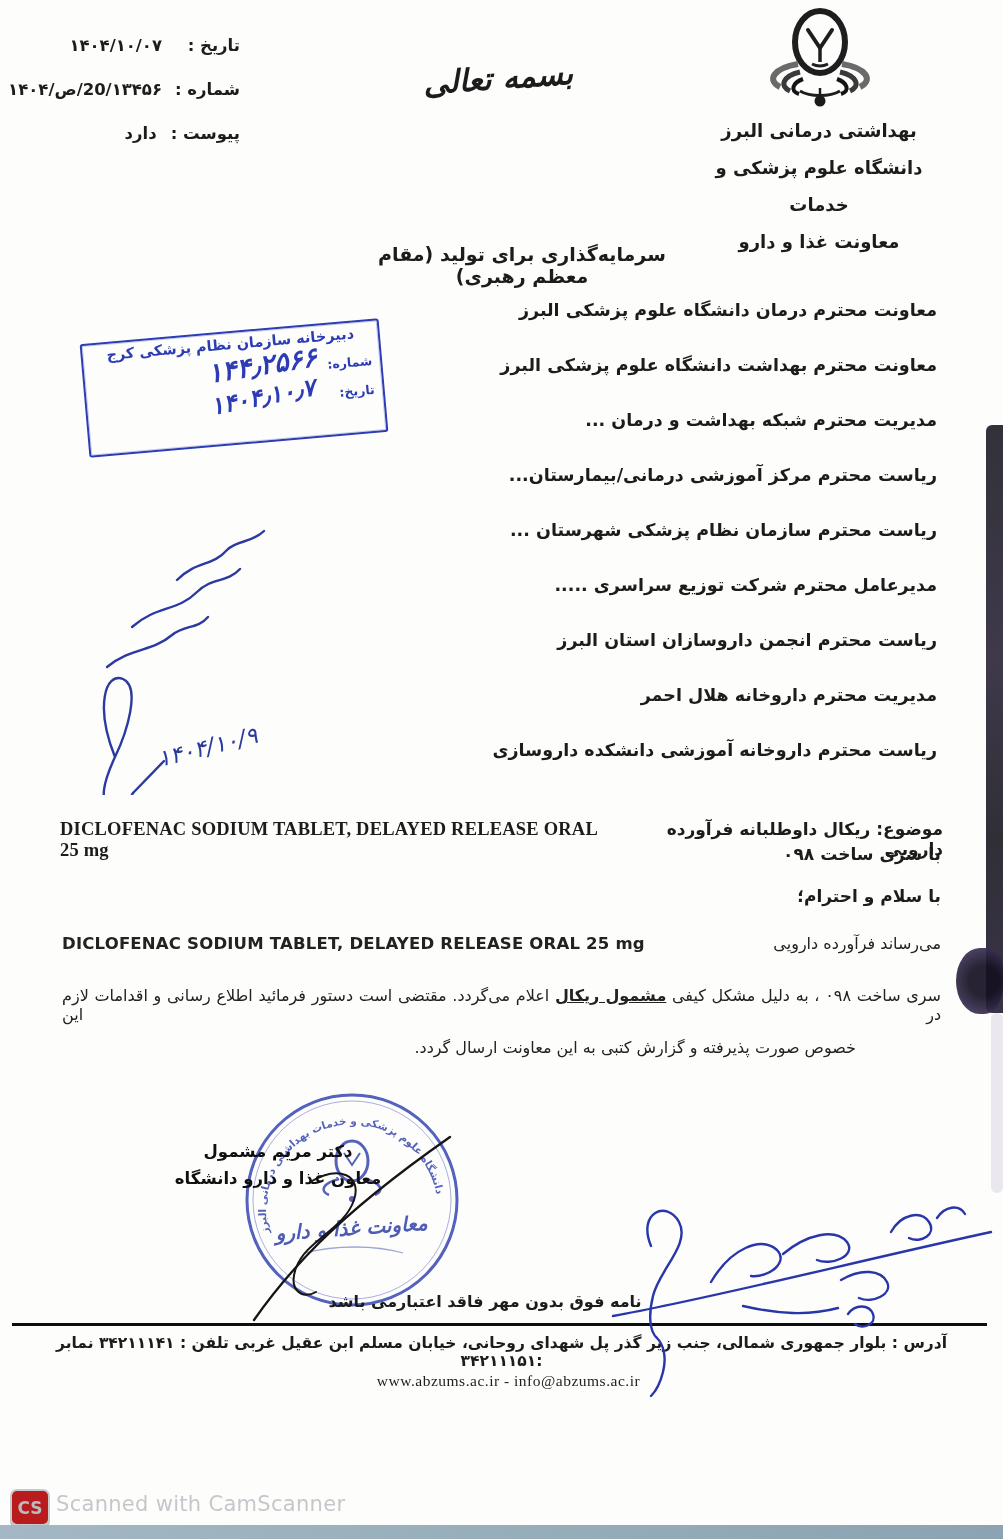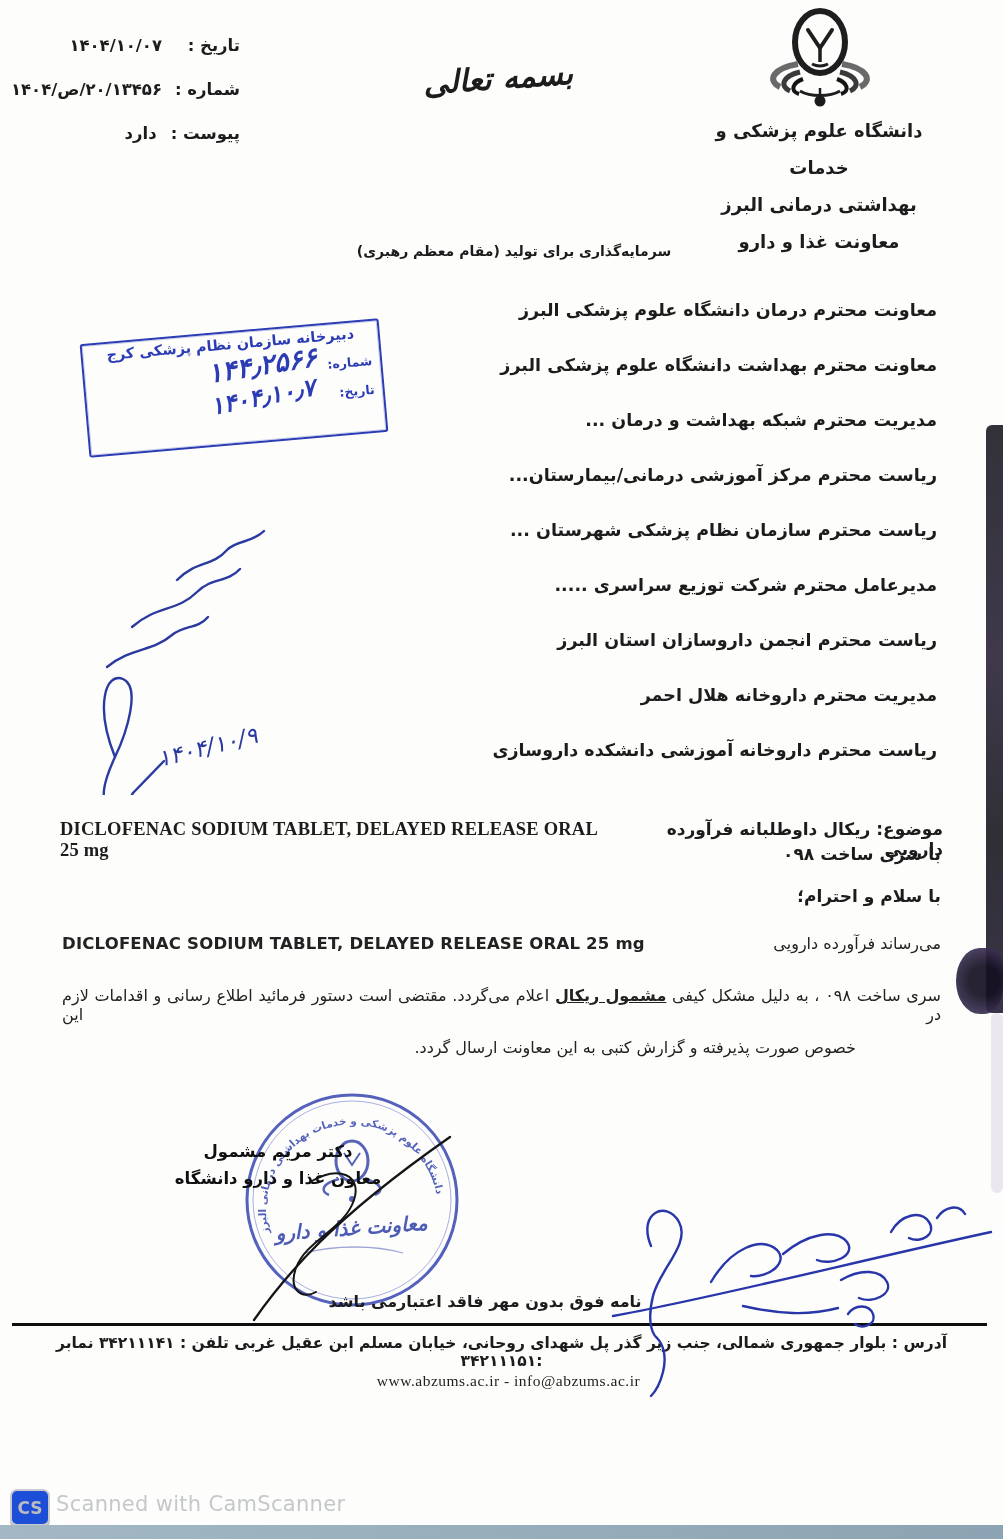--- a/index.html
+++ b/index.html
@@ -10,22 +10,22 @@
   .mrow{display:flex;gap:14px;justify-content:flex-start;align-items:baseline;
         font-weight:bold;font-size:16.5px;margin-bottom:25px;white-space:nowrap;}
   .mlbl{min-width:64px;}
   
   .besmeh{position:absolute;top:60px;left:418px;width:160px;text-align:center;
           font-family:"DejaVu Serif",serif;font-style:italic;font-weight:bold;
           font-size:31px;transform:rotate(-4deg);}
   .logo{position:absolute;top:6px;left:748px;}
   .org{position:absolute;top:112px;left:688px;width:262px;text-align:center;
        font-weight:bold;font-size:18px;line-height:37px;}
-  .slogan{position:absolute;top:243px;left:352px;width:324px;text-align:center;
-          font-weight:bold;font-size:14px;}
+  .slogan{position:absolute;top:243px;left:360px;width:324px;text-align:center;
+          font-weight:bold;font-size:19px;}
   
   .recipients{position:absolute;top:297px;right:66px;text-align:right;}
   .rcp{font-weight:bold;font-size:17.5px;line-height:26px;margin-bottom:29px;white-space:nowrap;}
   
   .regstamp{position:absolute;top:331px;left:84px;width:296px;height:110px;
             border:2.5px solid #2c3cb4;border-radius:3px;transform:rotate(-5deg);
             color:#2c3cb4;box-shadow:inset 0 0 0 1px rgba(44,60,180,.25);}
   .rs-title{font-weight:bold;font-size:14.5px;text-align:center;margin-top:3px;}
   .rs-row{display:flex;gap:10px;align-items:baseline;padding-right:8px;}
   .rs-lbl{font-size:12.5px;font-weight:bold;}
@@ -65,39 +65,39 @@
   
   .art1{position:absolute;left:986px;top:425px;width:17px;height:588px;opacity:.9;
         background:linear-gradient(#1c1b24,#2a2337 40%,#191820 70%,#241d33);border-radius:6px 0 0 6px;}
   .art2{position:absolute;left:956px;top:948px;width:47px;height:66px;opacity:.92;
         background:radial-gradient(circle at 60% 50%,#151021 35%,#3a2f52 75%,rgba(58,47,82,0));
         border-radius:50% 30% 40% 50%;}
   .art3{position:absolute;left:991px;top:1013px;width:12px;height:180px;background:#c9bdd6;opacity:.35;border-radius:6px;}
   
   .cs-badge{position:absolute;top:1489px;left:10px;width:36px;height:33px;border:2.5px solid #c7cacd;
             border-radius:7px;display:flex;align-items:center;justify-content:center;
-            font-weight:bold;font-size:17px;color:#b9bcc0;background:#1d4ed8;box-shadow:0 2px 0 #b6babd;}
+            font-weight:bold;font-size:17px;color:#b9bcc0;background:#b91c1c;box-shadow:0 2px 0 #b6babd;}
   .cs-label{position:absolute;top:1492px;left:56px;font-size:21px;color:#c5c8cb;letter-spacing:.3px;}
   .cs-band{position:absolute;bottom:0;left:0;right:0;height:14px;
            background:linear-gradient(90deg,#a3b8c4,#8ba3b2);}
   svg text{font-family:"DejaVu Sans",sans-serif;}
 </style>
 </head>
 <body>
 
 <div class="page">
 
   <div class="meta" dir="rtl">
     <div class="mrow">
       <span class="mlbl">تاریخ :</span>
       <span class="mval">۱۴۰۴/۱۰/۰۷</span>
     </div>
     <div class="mrow">
       <span class="mlbl">شماره :</span>
-      <span class="mval">۲۰/۱۳۴۵۶/ص/۱۴۰۴</span>
+      <span class="mval">20/۱۳۴۵۶/ص/۱۴۰۴</span>
     </div>
     <div class="mrow">
       <span class="mlbl">پیوست :</span>
       <span class="mval">دارد</span>
     </div>
   </div>
 
   <div class="besmeh">بسمه تعالی</div>
 
   <svg class="logo" width="145" height="106" viewBox="0 0 145 106">
@@ -110,22 +110,22 @@
     <path d="M 55 73 C 44 77 42 85 51 88" fill="none" stroke="#141414" stroke-width="4"></path>
     <path d="M 94 58 C 118 62 126 74 112 81" fill="none" stroke="#6a6a6a" stroke-width="6"></path>
     <path d="M 92 66 C 109 70 113 80 102 85" fill="none" stroke="#3a3a3a" stroke-width="5"></path>
     <path d="M 89 73 C 100 77 102 85 93 88" fill="none" stroke="#141414" stroke-width="4"></path>
     <path d="M 52 85 C 62 91 82 91 92 85" fill="none" stroke="#1e1e1e" stroke-width="3"></path>
     <circle cx="72" cy="95" r="5.5" fill="#1b1b1b"></circle>
     <path d="M 72 82 V 89" stroke="#1b1b1b" stroke-width="2.5"></path>
   </svg>
 
   <div class="org" dir="rtl">
+    <div>بهداشتی درمانی البرز</div>
     <div>دانشگاه علوم پزشکی و خدمات</div>
-    <div>بهداشتی درمانی البرز</div>
     <div>معاونت غذا و دارو</div>
   </div>
 
   <div class="slogan" dir="rtl">سرمایه‌گذاری برای تولید (مقام معظم رهبری)</div>
 
   <div class="recipients" dir="rtl">
     <div class="rcp">معاونت محترم درمان دانشگاه علوم پزشکی البرز</div>
     <div class="rcp">معاونت محترم بهداشت دانشگاه علوم پزشکی البرز</div>
     <div class="rcp">مدیریت محترم شبکه بهداشت و درمان ...</div>
     <div class="rcp">ریاست محترم مرکز آموزشی درمانی/بیمارستان...</div>

